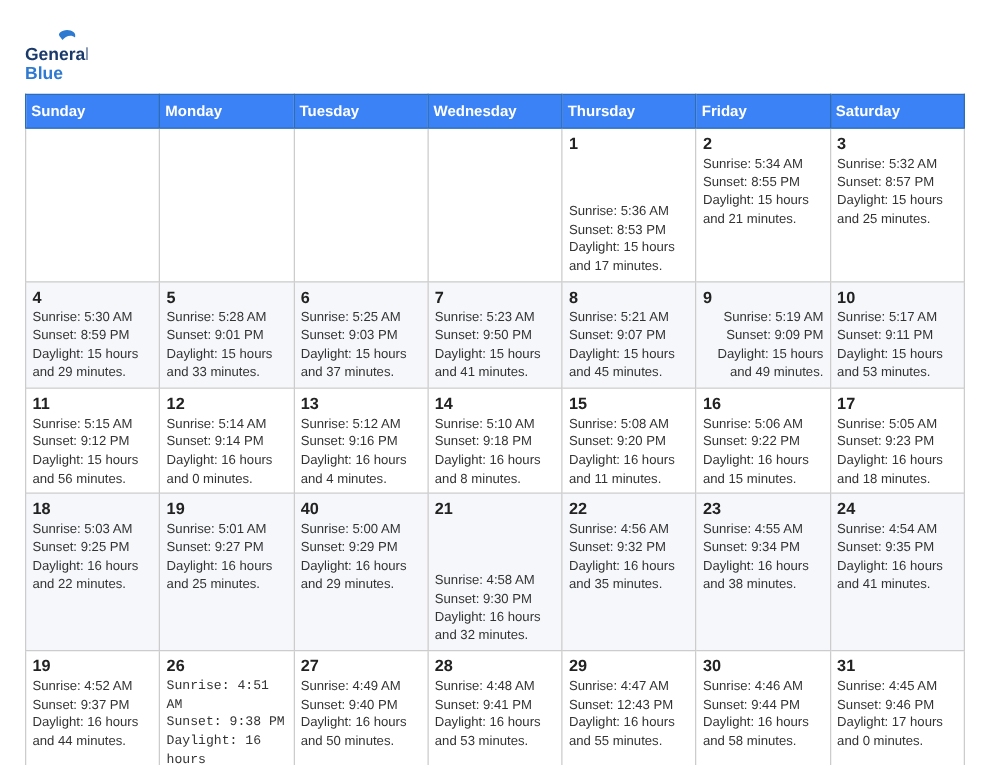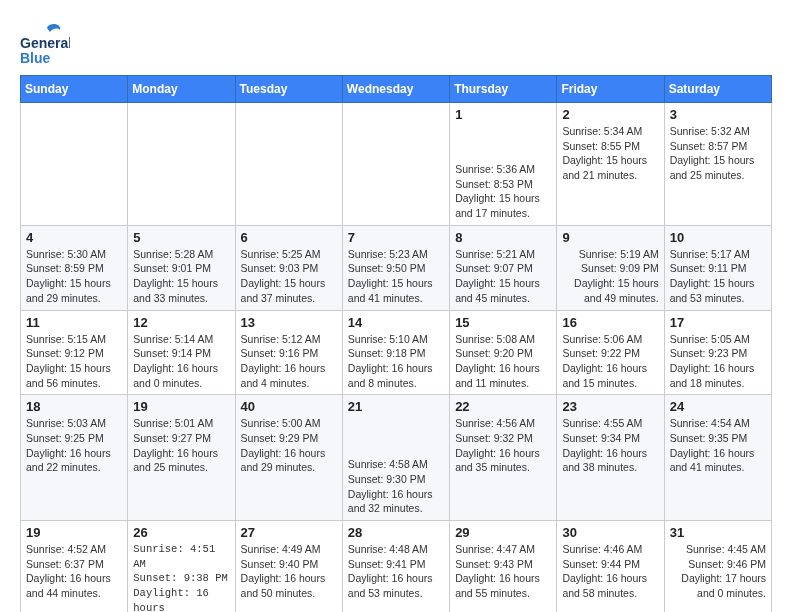--- a/index.html
+++ b/index.html
@@ -281,21 +281,21 @@
           <div class="day-info" style="white-space: pre-line;">Sunrise: 4:54 AM
 Sunset: 9:35 PM
 Daylight: 16 hours
 and 41 minutes.</div>
         </td>
       </tr>
       <tr>
         <td>
           <span class="day-number">19</span>
           <div class="day-info" style="white-space: pre-line;">Sunrise: 4:52 AM
-Sunset: 6:37 PM
+Sunset: 9:37 PM
 Daylight: 16 hours
 and 44 minutes.</div>
         </td>
         <td>
           <span class="day-number">26</span>
           <div class="day-info" style="white-space: pre-line; font-family: Liberation Mono, monospace;">Sunrise: 4:51 AM
 Sunset: 9:38 PM
 Daylight: 16 hours
 and 47 minutes.</div>
         </td>
@@ -309,33 +309,33 @@
         <td>
           <span class="day-number">28</span>
           <div class="day-info" style="white-space: pre-line;">Sunrise: 4:48 AM
 Sunset: 9:41 PM
 Daylight: 16 hours
 and 53 minutes.</div>
         </td>
         <td>
           <span class="day-number">29</span>
           <div class="day-info" style="white-space: pre-line;">Sunrise: 4:47 AM
-Sunset: 9:43 PM
+Sunset: 12:43 PM
 Daylight: 16 hours
 and 55 minutes.</div>
         </td>
         <td>
           <span class="day-number">30</span>
           <div class="day-info" style="white-space: pre-line;">Sunrise: 4:46 AM
 Sunset: 9:44 PM
 Daylight: 16 hours
 and 58 minutes.</div>
         </td>
         <td>
           <span class="day-number">31</span>
-          <div class="day-info" style="white-space: pre-line; text-align: right;">Sunrise: 4:45 AM
+          <div class="day-info" style="white-space: pre-line;">Sunrise: 4:45 AM
 Sunset: 9:46 PM
 Daylight: 17 hours
 and 0 minutes.</div>
         </td>
       </tr>
     </tbody>
 </table>
 
 </body></html>

